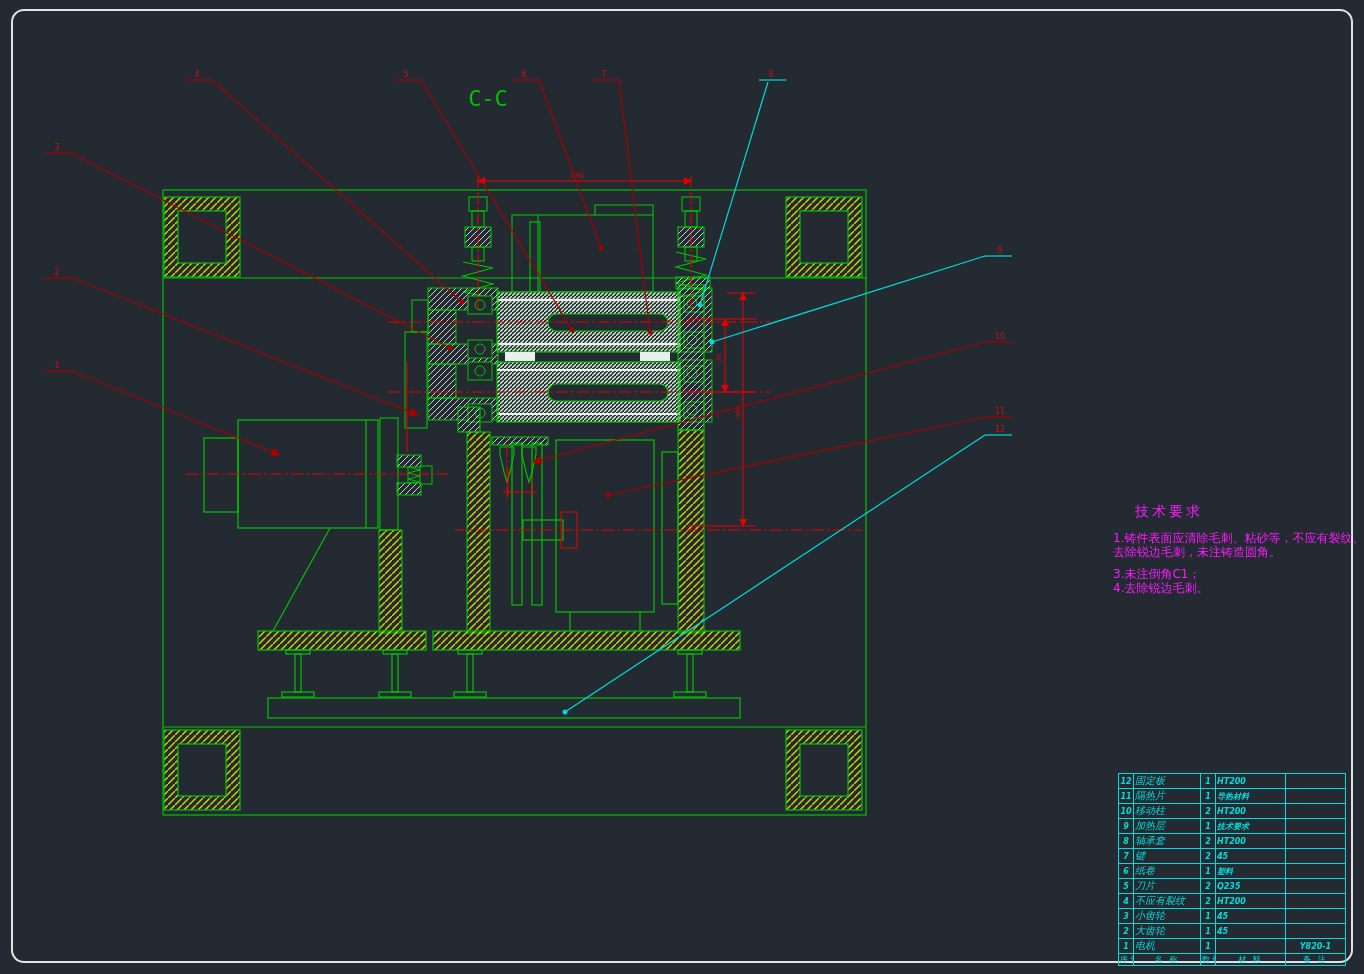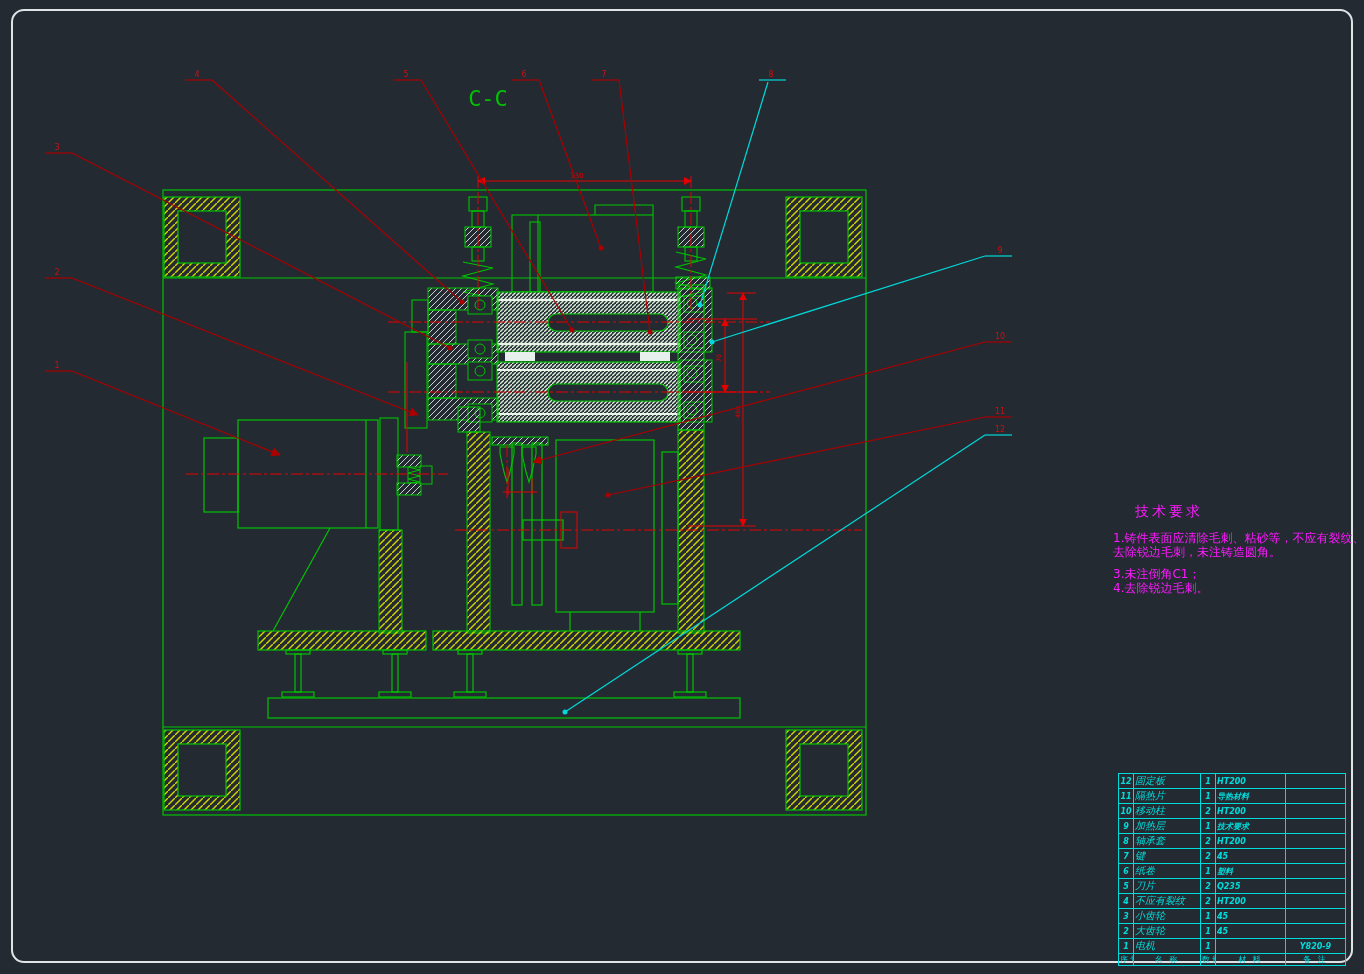--- a/index.html
+++ b/index.html
@@ -407,21 +407,21 @@
           <td class="c-name">大齿轮</td>
           <td class="c-qty">1</td>
           <td class="c-mat">45</td>
           <td class="c-rem"></td>
         </tr>
       <tr>
           <td class="c-no">1</td>
           <td class="c-name">电机</td>
           <td class="c-qty">1</td>
           <td class="c-mat"></td>
-          <td class="c-rem">Y820-9</td>
+          <td class="c-rem">Y820-1</td>
         </tr>
       <tr class="hdr">
         <td>序号</td>
         <td>名  称</td>
         <td>数量</td>
         <td>材  料</td>
         <td>备  注</td>
       </tr>
     </tbody>
   </table>

